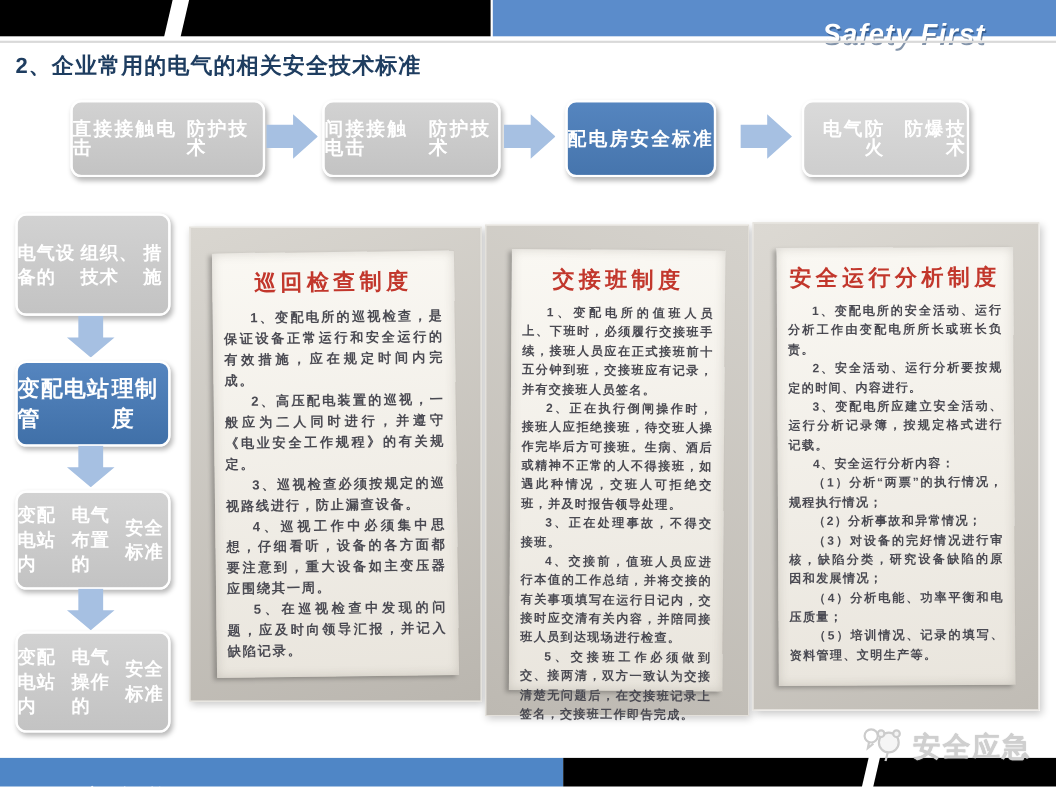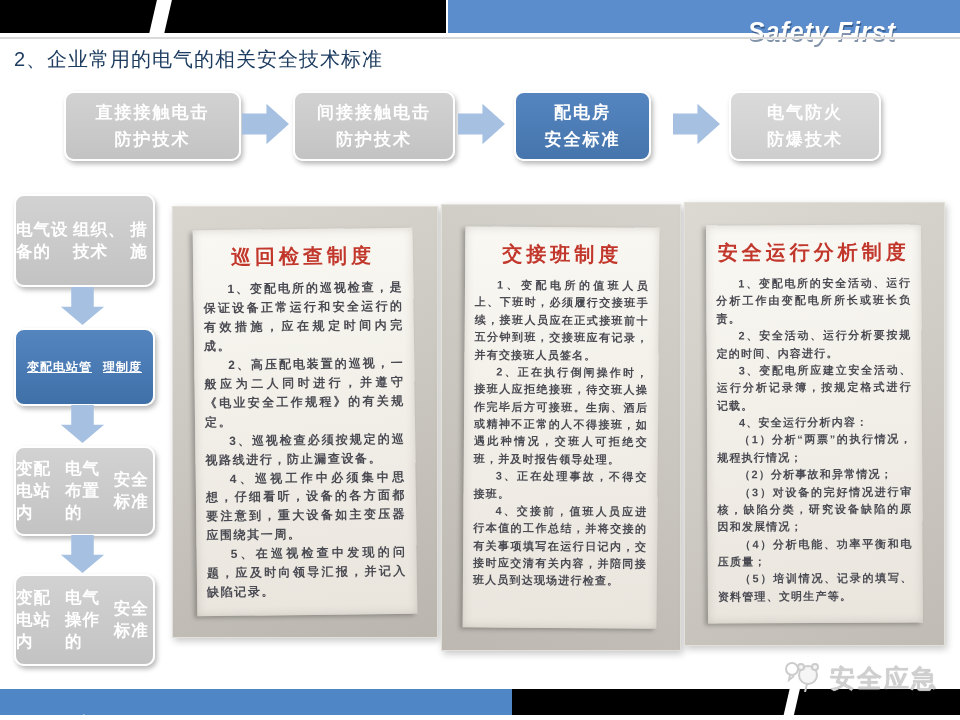--- a/index.html
+++ b/index.html
@@ -12,47 +12,47 @@
   .topbar-slash{position:absolute;left:153px;top:-2px;width:15px;height:38px;background:#fff;transform:skewX(-13deg);}
   .topbar-blue{position:absolute;left:448px;top:0;width:512px;height:33px;background:#5b8ccb;}
   .brand{
     position:absolute;right:64px;top:15px;line-height:33px;color:#fff;
     font-size:25px;font-weight:bold;font-style:italic;letter-spacing:1px;
     text-shadow:1px 2px 0 rgba(30,60,100,.55);
   }
   .rule{position:absolute;left:0;top:37px;width:960px;height:2px;background:#d9d9d9;}
   
   .page-title{
-    position:absolute;left:14px;top:46px;font-size:20px;font-weight:400;
+    position:absolute;left:14px;top:46px;font-size:20px;font-weight:700;
     color:#1e3d60;letter-spacing:1px;
   }
   
   .fbox{
     position:absolute;top:91px;height:66px;border-radius:10px;
     border:2px solid #fff;box-shadow:2px 3px 5px rgba(0,0,0,.28);
-    display:flex;flex-direction:column;justify-content:space-evenly;align-items:center;
+    display:flex;justify-content:space-evenly;align-items:center;
     color:#fff;font-weight:bold;font-size:17px;letter-spacing:2px;
     background:linear-gradient(180deg,#d2d2d2,#c3c3c3);
   }
   .fbox.active{background:linear-gradient(180deg,#5585bf,#4675ad);align-items:center;}
   .fbox.lighter{background:linear-gradient(180deg,#dadada,#cecece);text-align:right;}
   .fline{line-height:1;}
   .arr-r{
     position:absolute;top:102px;width:47px;height:44px;background:#a6c0e2;
     clip-path:polygon(0 26%,52% 26%,52% 4%,100% 50%,52% 96%,52% 74%,0 74%);
   }
   
   .sbox{
     position:absolute;left:14px;width:137px;border-radius:10px;
     border:2px solid #fff;box-shadow:2px 3px 5px rgba(0,0,0,.28);
     display:flex;flex-direction:row;justify-content:space-evenly;align-items:center;
     color:#fff;font-weight:bold;font-size:16.5px;letter-spacing:1px;
     background:linear-gradient(180deg,#d2d2d2,#c3c3c3);
   }
-  .sbox.active{background:linear-gradient(180deg,#5585bf,#4070a8);font-size:12px;text-decoration:underline;}
+  .sbox.active{background:linear-gradient(180deg,#5585bf,#4070a8);font-size:20px;}
   .arr-d{
     position:absolute;left:59px;width:47px;height:38px;background:#a6c0e2;
     clip-path:polygon(26% 0,74% 0,74% 52%,96% 52%,50% 100%,4% 52%,26% 52%);
   }
   
   .photo{
     position:absolute;border:1px solid #e3e0da;box-shadow:2px 3px 7px rgba(0,0,0,.22);
     padding:22px;box-sizing:border-box;
   }
   .photo.p1{background:linear-gradient(160deg,#d9d6d0,#bab6af);}
@@ -156,20 +156,21 @@
     </div>
   </div>
 
   <div class="photo p2" style="left:441px;top:204px;width:240px;height:447px;">
     <div class="sign">
       <div class="sign-title">交接班制度</div>
       <p>1、变配电所的值班人员上、下班时，必须履行交接班手续，接班人员应在正式接班前十五分钟到班，交接班应有记录，并有交接班人员签名。</p>
       <p>2、正在执行倒闸操作时，接班人应拒绝接班，待交班人操作完毕后方可接班。生病、酒后或精神不正常的人不得接班，如遇此种情况，交班人可拒绝交班，并及时报告领导处理。</p>
       <p>3、正在处理事故，不得交接班。</p>
       <p>4、交接前，值班人员应进行本值的工作总结，并将交接的有关事项填写在运行日记内，交接时应交清有关内容，并陪同接班人员到达现场进行检查。</p>
+      <p>5、交接班工作必须做到交、接两清，双方一致认为交接清楚无问题后，在交接班记录上签名，交接班工作即告完成。</p>
     </div>
   </div>
 
   <div class="photo p3" style="left:684px;top:202px;width:261px;height:444px;">
     <div class="sign">
       <div class="sign-title">安全运行分析制度</div>
       <p>1、变配电所的安全活动、运行分析工作由变配电所所长或班长负责。</p>
       <p>2、安全活动、运行分析要按规定的时间、内容进行。</p>
       <p>3、变配电所应建立安全活动、运行分析记录簿，按规定格式进行记载。</p>
       <p>4、安全运行分析内容：</p>

